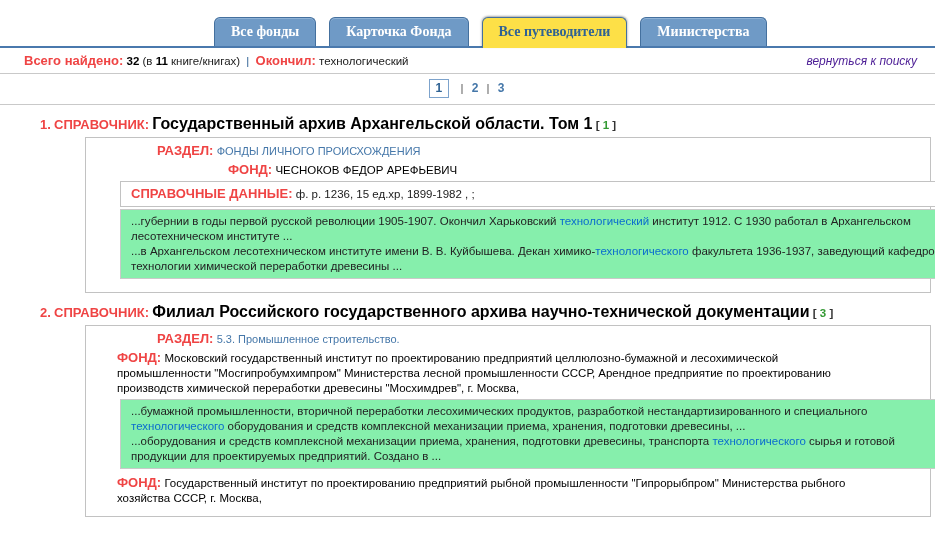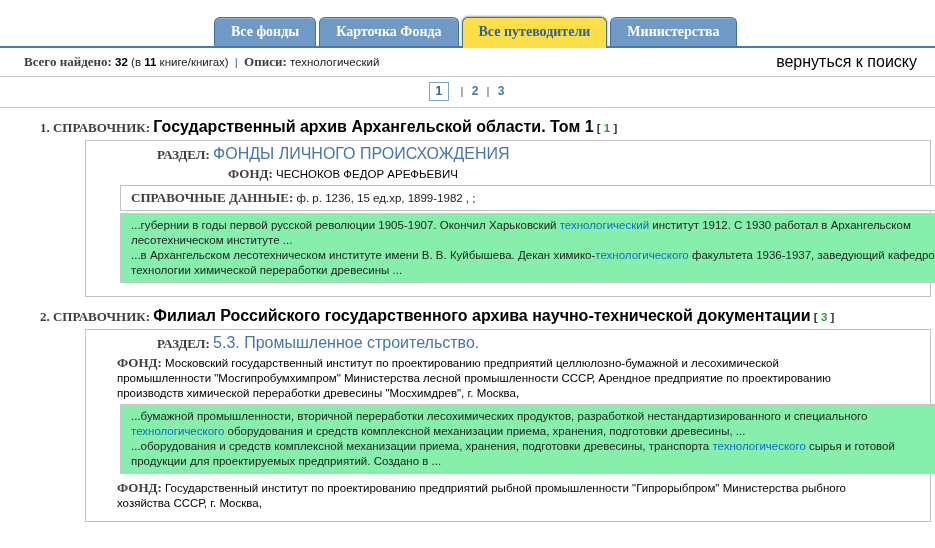--- a/index.html
+++ b/index.html
@@ -6,41 +6,41 @@
   body{
     width:935px;height:548px;overflow:hidden;background:#fff;
     font-family:"Liberation Sans",sans-serif;font-size:11.5px;color:#1a1a1a;
   }
   
   .tabbar{
     padding:17px 0 0 214px;border-bottom:2px solid #4a79ad;
     display:flex;align-items:flex-end;height:29px;box-sizing:content-box;
   }
   .tab{
-    display:inline-block;margin-right:3px;padding:6px 16px 6px;
+    display:inline-block;margin-right:13px;padding:6px 16px 6px;
     background:#6f9ac6;border:1px solid #44709e;border-bottom:none;
     border-radius:6px 6px 0 0;color:#fff;
     font-family:"Liberation Serif",serif;font-weight:bold;font-size:14px;
     cursor:pointer;white-space:nowrap;position:relative;
     box-shadow:inset 0 1px 0 #8fb2d6;
   }
   .tab.active{
     background:#fde047;color:#2f6293;margin-bottom:-2px;padding-bottom:8px;
     box-shadow:-1px -1px 2px rgba(0,0,0,.18),1px -1px 2px rgba(0,0,0,.18);
     z-index:2;
   }
   
   .summary{
     display:flex;justify-content:space-between;align-items:center;
     padding:5px 18px 5px 24px;border-bottom:1px solid #c9c9c9;
   }
-  .serif-lbl{font-family:Liberation Serif, serif;font-weight:bold;color:#404040;font-size:13px;}
+  .serif-lbl{font-family:Liberation Sans, sans-serif;font-weight:bold;color:#ef4444;font-size:13px;}
   .bold{font-weight:bold;color:#000;}
   .sep{color:#2d5f93;margin:0 3px;}
-  .back-link{color:#000000;font-size:16px;text-decoration:none;cursor:pointer;}
+  .back-link{color:#4c1d95;font-size:12px;text-decoration:none;cursor:pointer;font-style:italic;}
   
   .pagination{
     text-align:center;padding:5px 0 6px;border-bottom:1px solid #c9c9c9;
     margin-bottom:10px;
   }
   .pag-current{
     display:inline-block;border:1px solid #7da3cc;color:#2f6293;font-weight:bold;
     padding:1px 6px 2px;margin-right:5px;background:#fff;font-size:12px;
   }
   .pag-sep{color:#555;margin:0 3px;}
@@ -49,21 +49,21 @@
   .entry{margin-bottom:10px;}
   .entry-head{margin:0 10px 3px 40px;line-height:17px;}
   .entry-title{font-weight:bold;color:#000;font-size:16px;}
   .bracket{color:#333;font-weight:bold;}
   .count-green{color:#339933;font-weight:bold;}
   .section-box{
     margin-left:85px;margin-right:4px;border:1px solid #c2c2c2;
     padding:5px 0 7px;background:#fff;
   }
   .section-line{padding-left:71px;margin-bottom:3px;line-height:16px;}
-  .section-link{color:#4577a9;text-decoration:none;cursor:pointer;font-size:16px;}
+  .section-link{color:#4577a9;text-decoration:none;cursor:pointer;font-size:11px;}
   .fond-line{margin-bottom:3px;line-height:15px;}
   .fond-line.deep{margin-left:142px;margin-right:60px;}
   .fond-line.shallow{margin-left:31px;margin-right:65px;}
   .fond-text{color:#000;}
   .inner{margin-left:34px;width:842px;box-sizing:border-box;}
   .ref-box{
     border:1px solid #c2c2c2;background:#fff;padding:4px 10px;
     line-height:15px;margin-bottom:2px;
   }
   .ref-lbl{font-size:13px;}
@@ -84,21 +84,21 @@
 </div>
 
 <div class="summary">
   <div>
     <span class="serif-lbl">Всего найдено:</span>
     <span class="bold">32</span>
     <span>(в</span>
     <span class="bold">11</span>
     <span>книге/книгах)</span>
     <span class="sep">|</span>
-    <span class="serif-lbl">Описи:</span>
+    <span class="serif-lbl">Окончил:</span>
     <span>технологический</span>
   </div>
   <a class="back-link">вернуться к поиску</a>
 </div>
 
 <div class="pagination">
   <span class="pag-current">1</span>
   <span class="pag-sep">|</span>
   <a class="pag-link">2</a>
   <span class="pag-sep">|</span>

